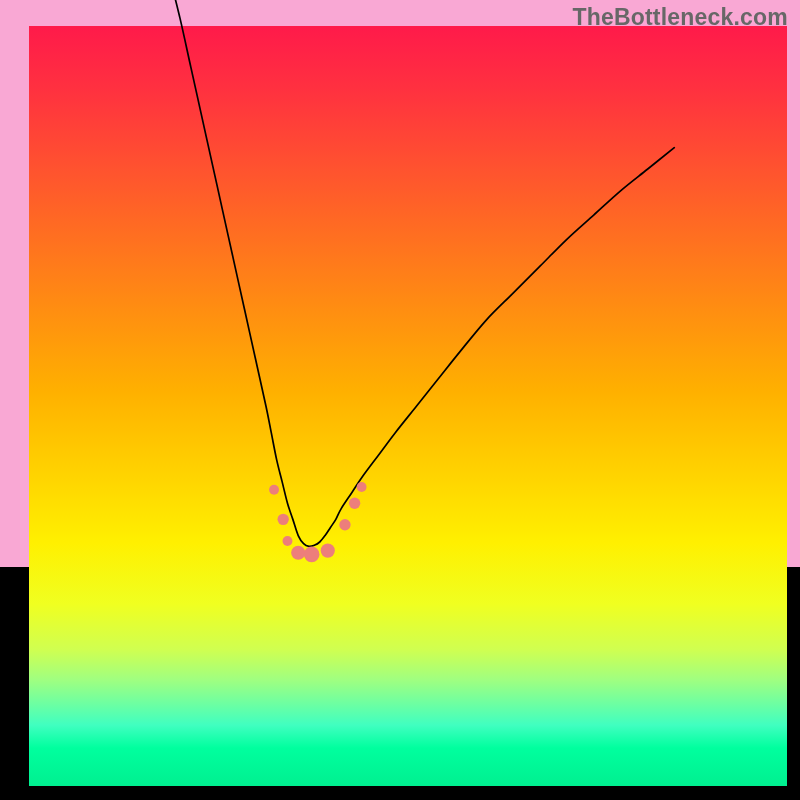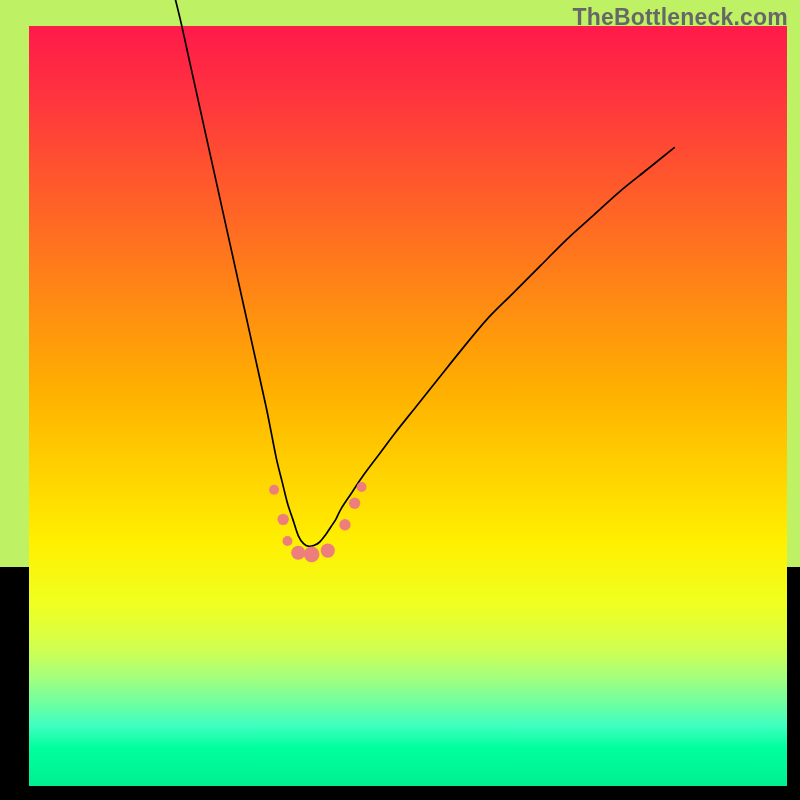--- a/index.html
+++ b/index.html
@@ -1,21 +1,21 @@
 <!DOCTYPE html>
 <html><head>
 <meta charset="utf-8">
 <style>
   * { margin: 0; padding: 0; box-sizing: border-box; }
   html, body { width: 800px; height: 800px; overflow: hidden; background: #000; }
   #chart-container {
     position: relative;
     width: 800px;
     height: 567px;
-    background: #bef264;
+    background: #f9a8d4;
   }
   #plot-area {
     position: absolute;
     background: linear-gradient(to bottom,
       #ff1a4a 0%,
       #ff3040 8%,
       #ff5030 18%,
       #ff7020 28%,
       #ff9010 38%,
       #ffb000 48%,

